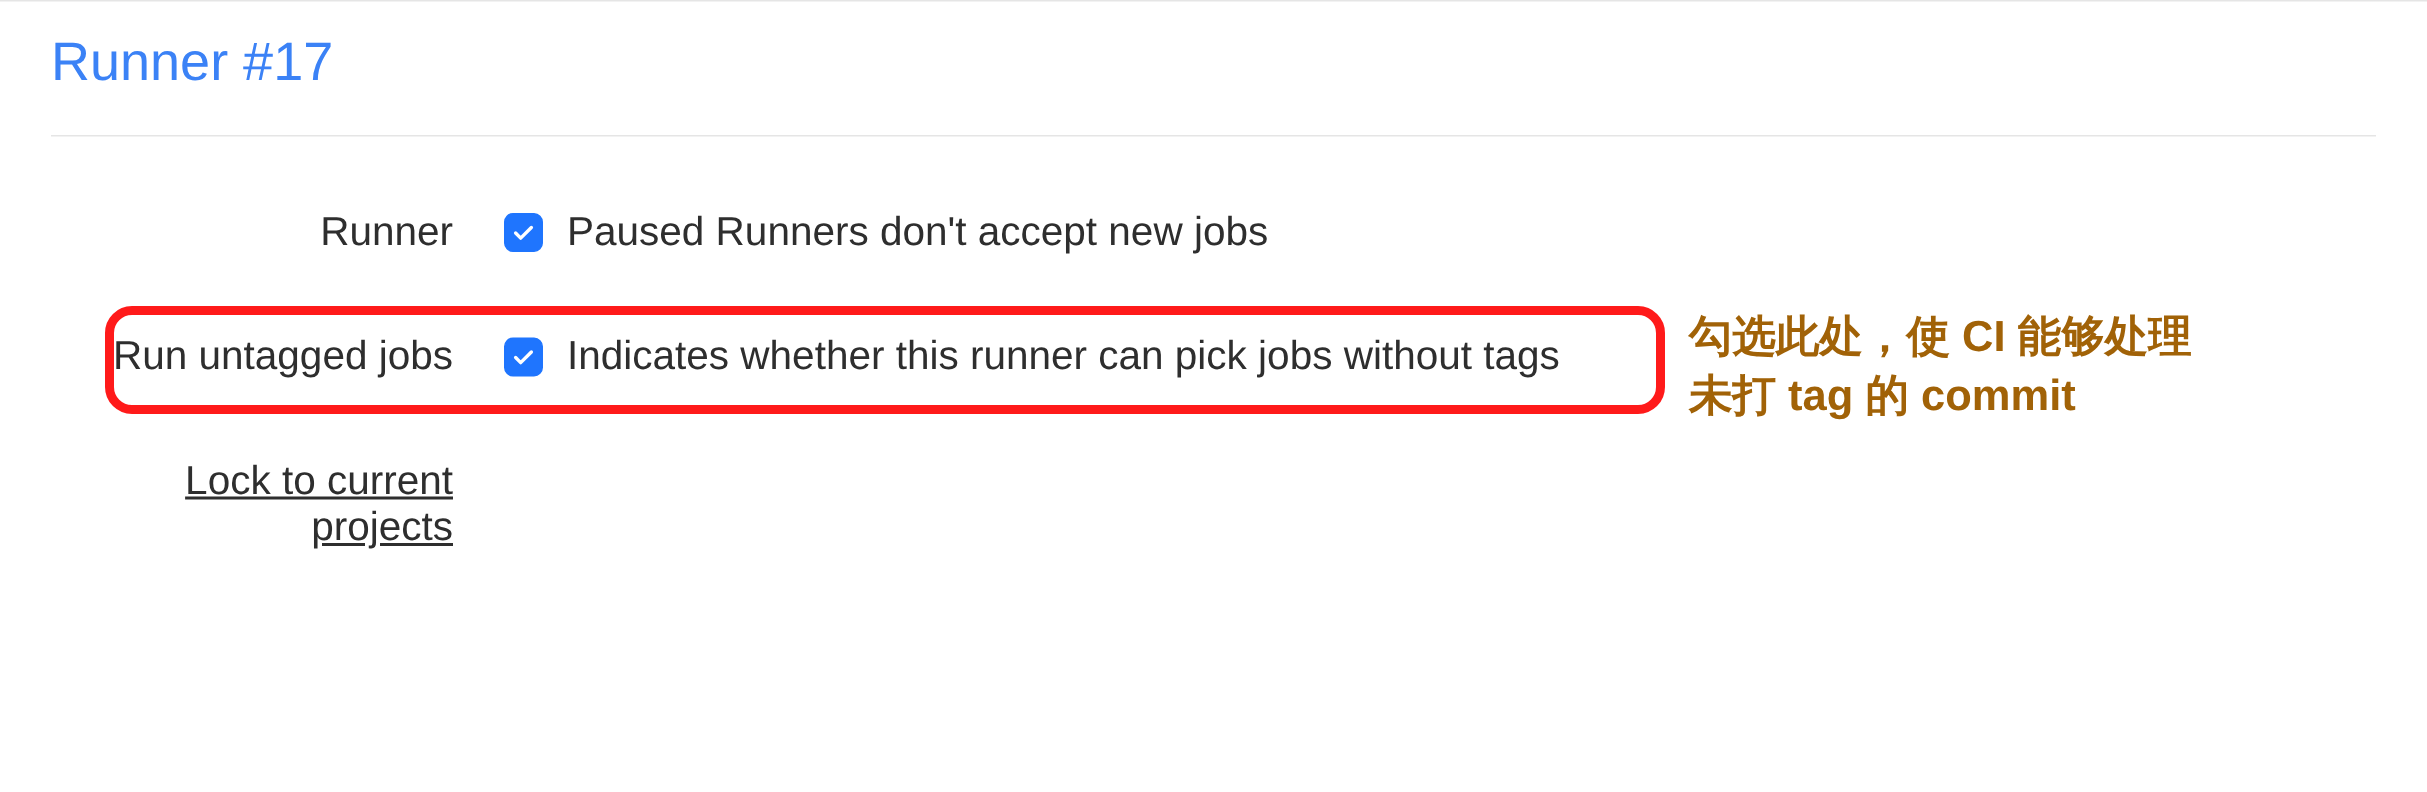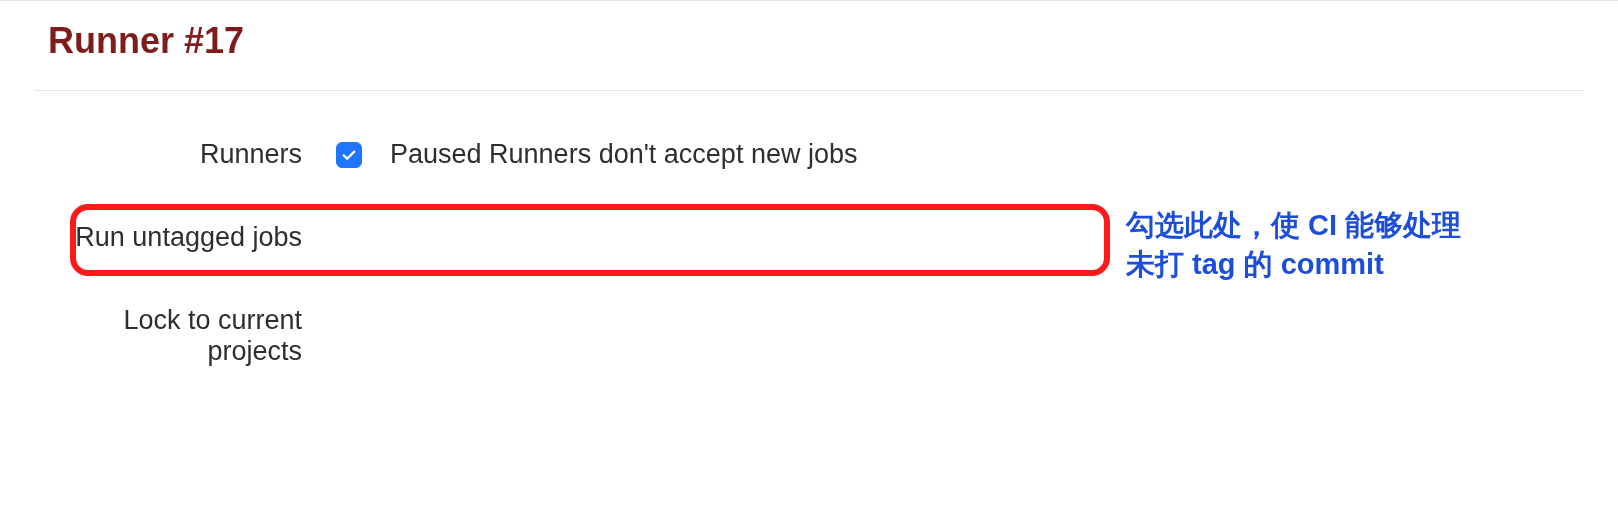--- a/index.html
+++ b/index.html
@@ -9,50 +9,50 @@
       background: #fff;
       padding: 0;
       width: 1618px;
     }
     .top-divider {
       border-top: 1px solid #e5e5e5;
       height: 2px;
     }
     .page-title {
       font-size: 36px;
-      font-weight: 700;
-      color: #7f1d1d;
-      padding: 18px 48px 28px;
+      font-weight: 400;
+      color: #3b82f6;
+      padding: 18px 34px 28px;
     }
     .section-divider {
       border-top: 1px solid #e5e5e5;
       margin: 0 34px;
     }
     .form-area {
       padding: 48px 34px 0;
     }
     .form-row {
       display: flex;
       align-items: center;
       margin-bottom: 52px;
       position: relative;
     }
-    .form-row:last-child { margin-bottom: 20px; }
+    .form-row:last-child { margin-bottom: 20px; text-decoration: underline; }
     .label-col {
       width: 302px;
       flex: 0 0 302px;
       text-align: right;
       padding-right: 34px;
       font-size: 27px;
       color: #2e2e2e;
     }
     .control-col {
       display: flex;
       align-items: center;
-      gap: 28px;
+      gap: 16px;
     }
     .checkbox {
       width: 26px;
       height: 26px;
       border-radius: 6px;
       border: 1.5px solid #bfbfbf;
       background: #fff;
       display: inline-flex;
       align-items: center;
       justify-content: center;
@@ -77,21 +77,21 @@
       top: -18px;
       height: 72px;
       border: 6px solid #ff1a1a;
       border-radius: 18px;
       pointer-events: none;
     }
     .annotation {
       position: absolute;
       left: 1092px;
       top: -16px;
-      color: #1d4ed8;
+      color: #a16207;
       font-weight: 800;
       font-size: 29px;
       line-height: 1.35;
       text-shadow:
         -2px -2px 0 #fff, 2px -2px 0 #fff,
         -2px 2px 0 #fff, 2px 2px 0 #fff,
         0 -2px 0 #fff, 0 2px 0 #fff,
         -2px 0 0 #fff, 2px 0 0 #fff;
       white-space: pre;
     }
@@ -101,35 +101,43 @@
 
 <div class="top-divider"></div>
 
 <h1 class="page-title">Runner #17</h1>
 
 <div class="section-divider"></div>
 
 <div class="form-area">
 
   <div class="form-row">
-    <div class="label-col">Runners</div>
+    <div class="label-col">Runner</div>
     <div class="control-col">
       <span class="checkbox checked">
         <svg viewBox="0 0 24 24">
             <path d="M5 12.5l4.5 4.5L19 7.5" fill="none" stroke="#fff" stroke-width="3" stroke-linecap="round" stroke-linejoin="round"></path>
           </svg>
       </span>
       <span class="desc">Paused Runners don't accept new jobs</span>
     </div>
   </div>
 
 
   <div class="form-row">
     <div class="highlight-wrap" style="width:1040px;"></div>
     <div class="label-col">Run untagged jobs</div>
+    <div class="control-col">
+      <span class="checkbox checked">
+        <svg viewBox="0 0 24 24">
+            <path d="M5 12.5l4.5 4.5L19 7.5" fill="none" stroke="#fff" stroke-width="3" stroke-linecap="round" stroke-linejoin="round"></path>
+          </svg>
+      </span>
+      <span class="desc">Indicates whether this runner can pick jobs without tags</span>
+    </div>
     <div class="annotation">勾选此处，使 CI 能够处理
 未打 tag 的 commit</div>
   </div>
 
   <div class="form-row">
     <div class="label-col">Lock to current projects</div>
   </div>
 
 </div>
 

